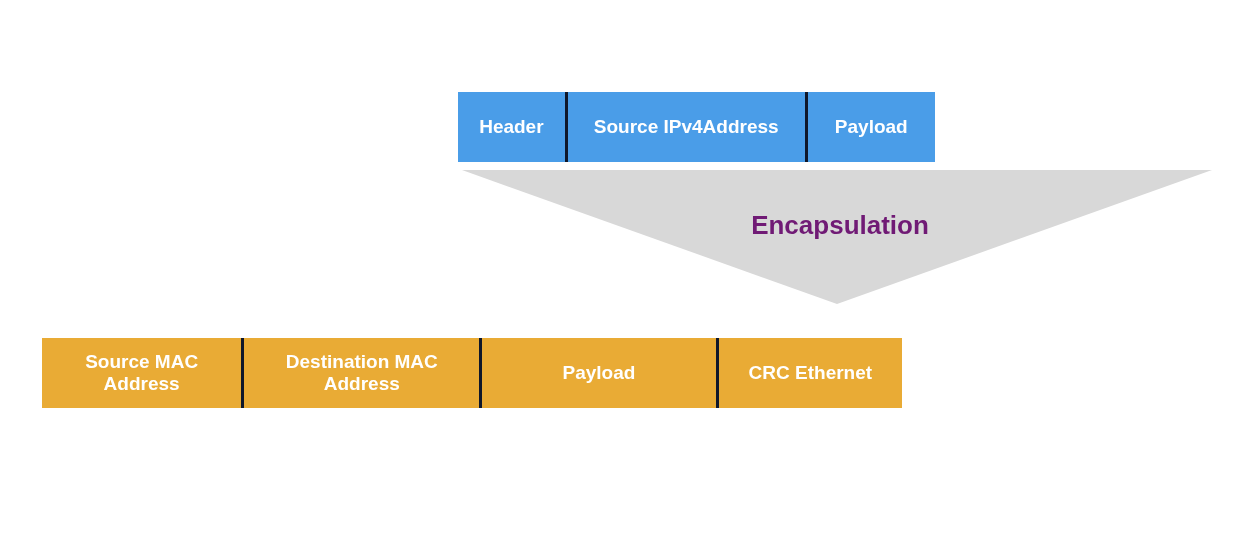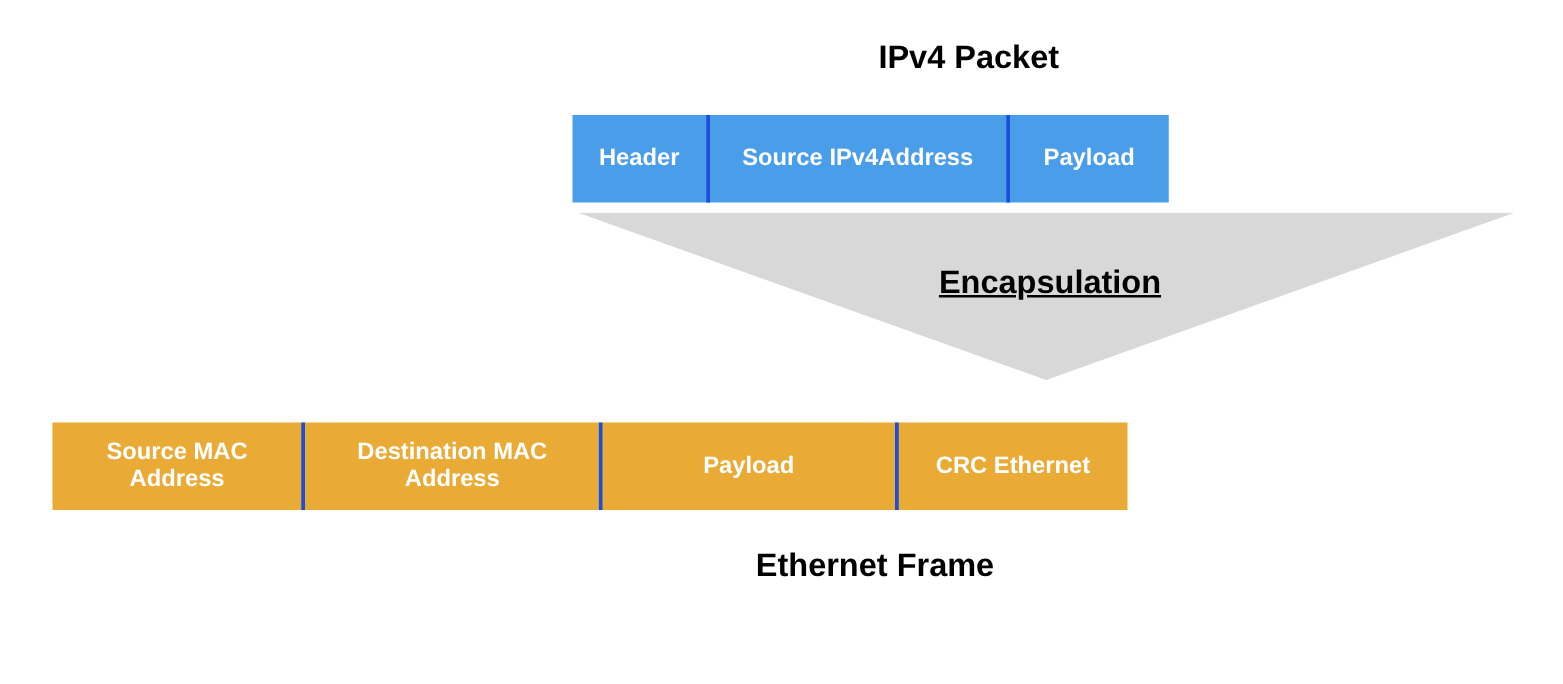--- a/index.html
+++ b/index.html
@@ -33,62 +33,59 @@
     align-items: center;
     justify-content: center;
     color: #ffffff;
     font-weight: bold;
     font-size: 19px;
     text-align: center;
     box-sizing: border-box;
     padding: 0 4px;
   }
   .segment + .segment {
-    border-left: 3px solid #1d4ed8;
+    border-left: 3px solid #0f172a;
   }
   .bar-top .segment {
     background: #4a9de8;
   }
   .bar-bottom .segment {
     background: #e9ab35;
   }
   .triangle {
     position: absolute;
     background: #d8d8d8;
     clip-path: polygon(0 0, 100% 0, 50% 100%);
   }
   .encapsulation-label {
     position: absolute;
     transform: translateX(-50%);
     font-size: 26px;
     font-weight: bold;
-    color: #000000;
+    color: #701a75;
     white-space: nowrap;
-    text-decoration: underline;
   }
 </style>
 </head>
 <body>
 
 <div class="canvas">
 
-  <div class="diagram-title" style="left:775px; top:30px;">IPv4 Packet</div>
 
   <div class="bar bar-top" style="left:458px; top:92px; width:757px;">
     <div class="segment" style="width:14.1%;">Header</div>
     <div class="segment" style="width:31.7%;">Source IPv4Address</div>
     <div class="segment" style="width:17.2%;">Payload</div>
   </div>
 
   <div class="triangle" style="left:462px; top:170px; width:750px; height:134px;"></div>
 
   <div class="encapsulation-label" style="left:840px; top:210px;">Encapsulation</div>
 
   <div class="bar bar-bottom" style="left:42px; top:338px; width:972px;">
     <div class="segment" style="width:20.5%;">Source MAC Address</div>
     <div class="segment" style="width:24.5%;text-align:center;">Destination MAC Address</div>
     <div class="segment" style="width:24.3%;">Payload</div>
     <div class="segment" style="width:19.2%;">CRC Ethernet</div>
   </div>
 
-  <div class="diagram-title" style="left:700px; top:437px;">Ethernet Frame</div>
 
 </div>
 
 </body></html>

